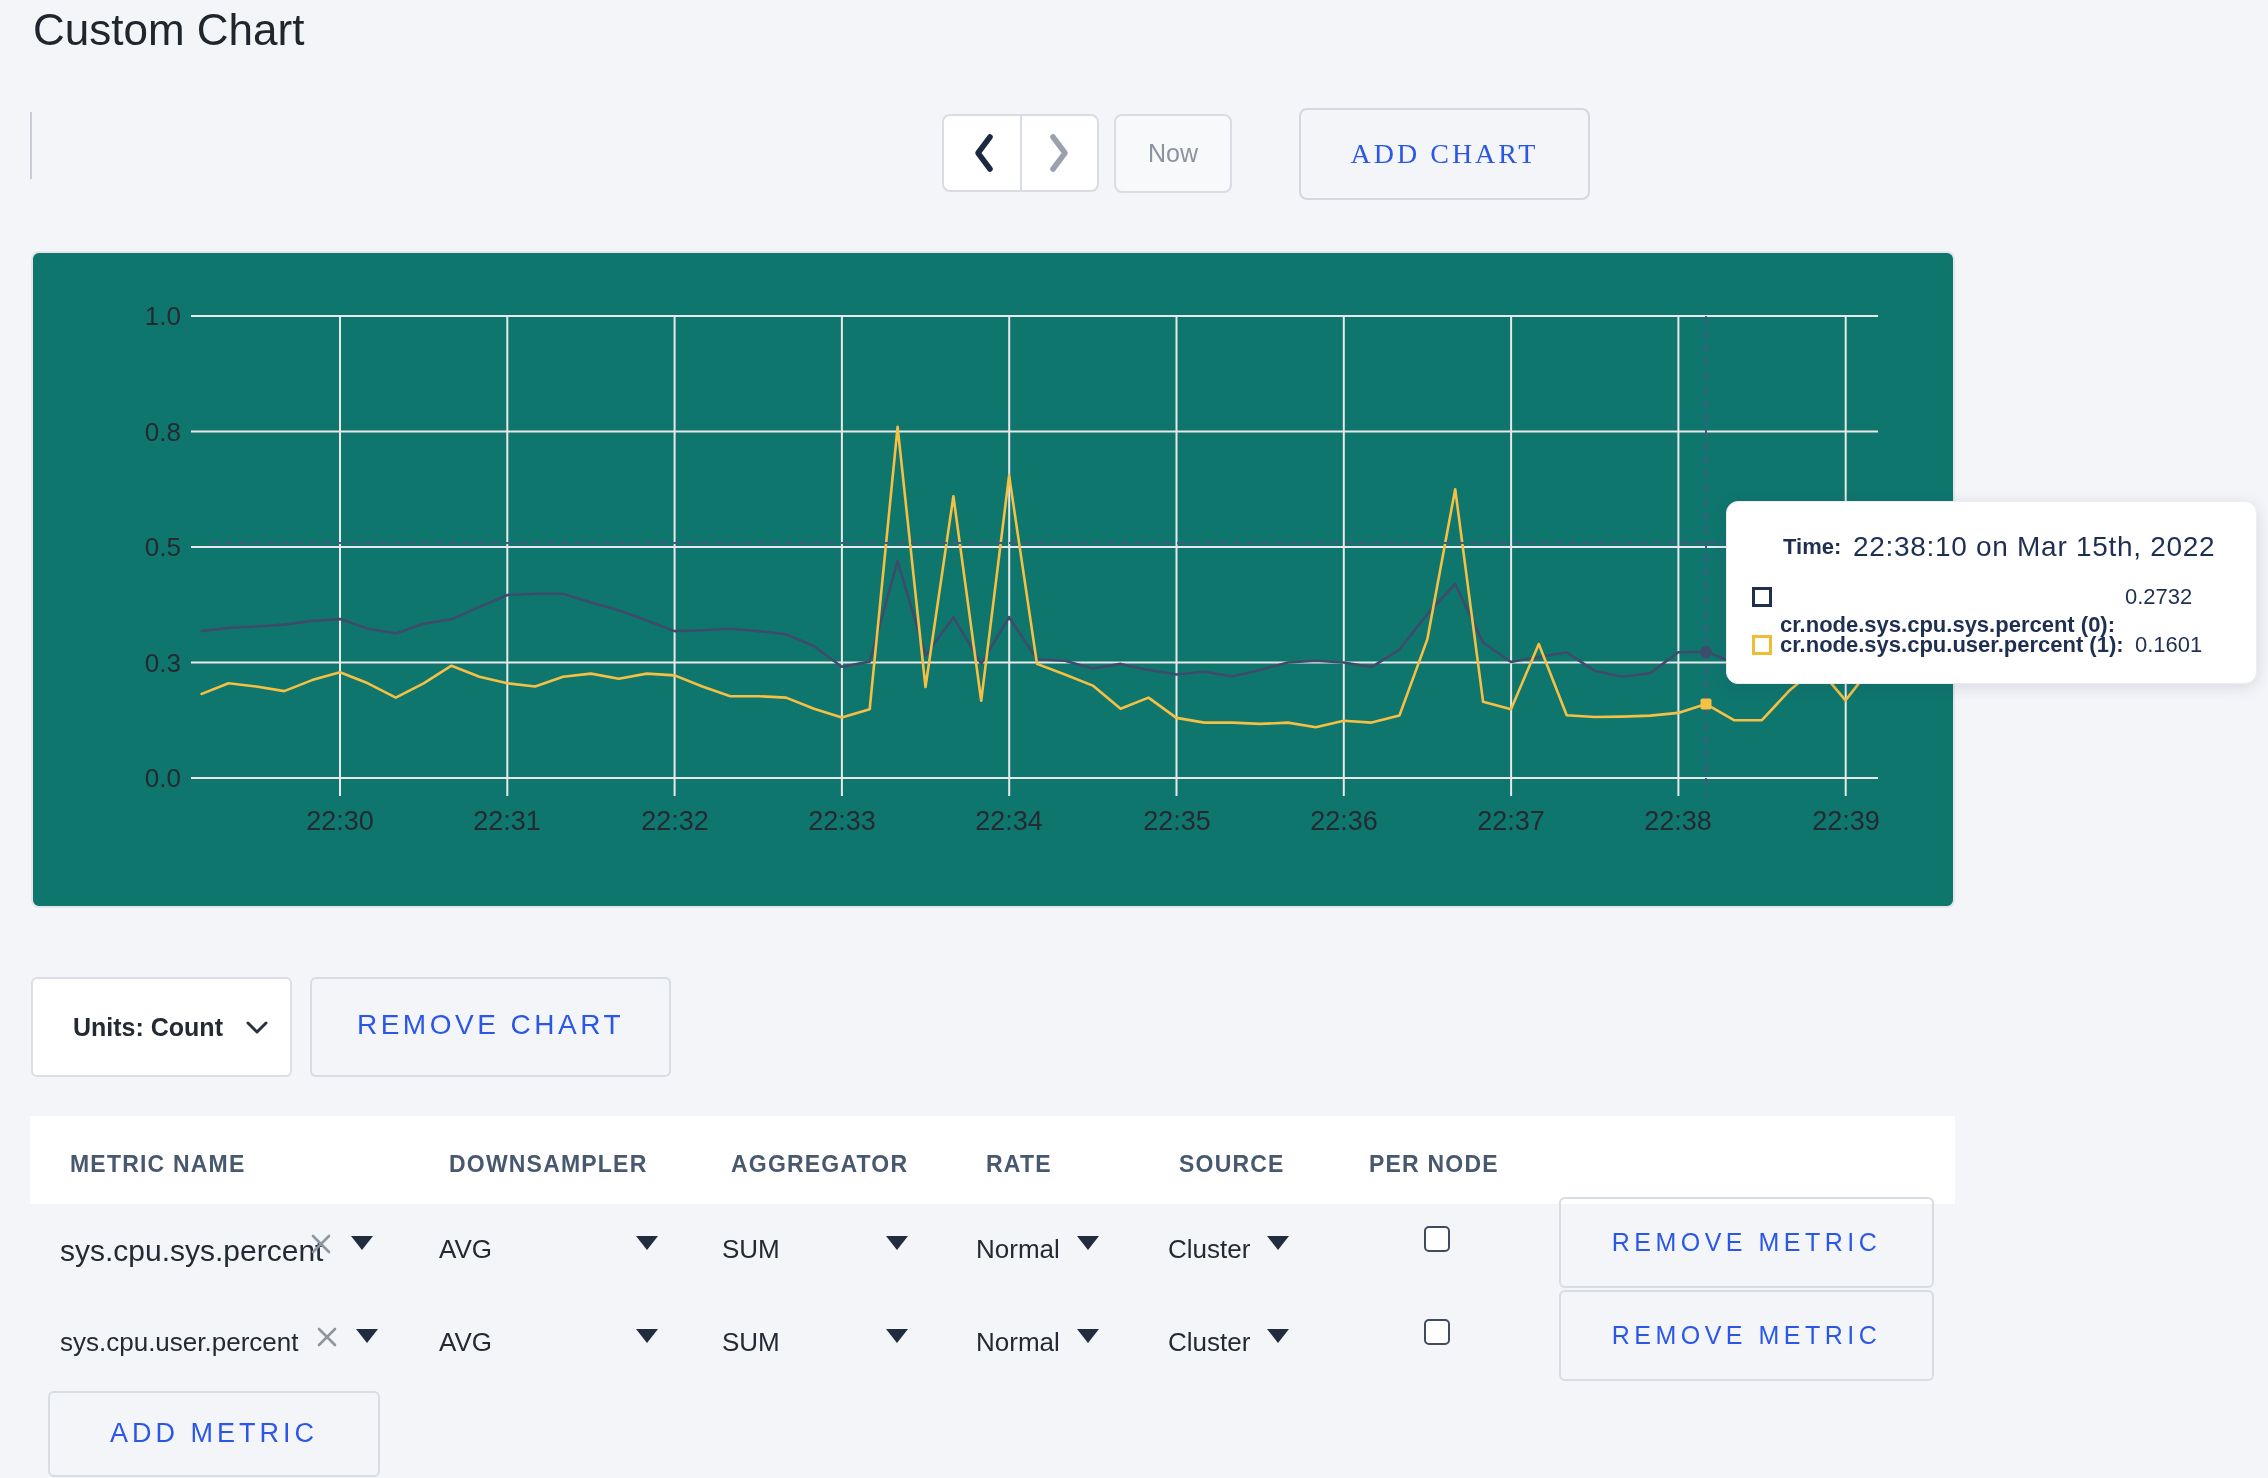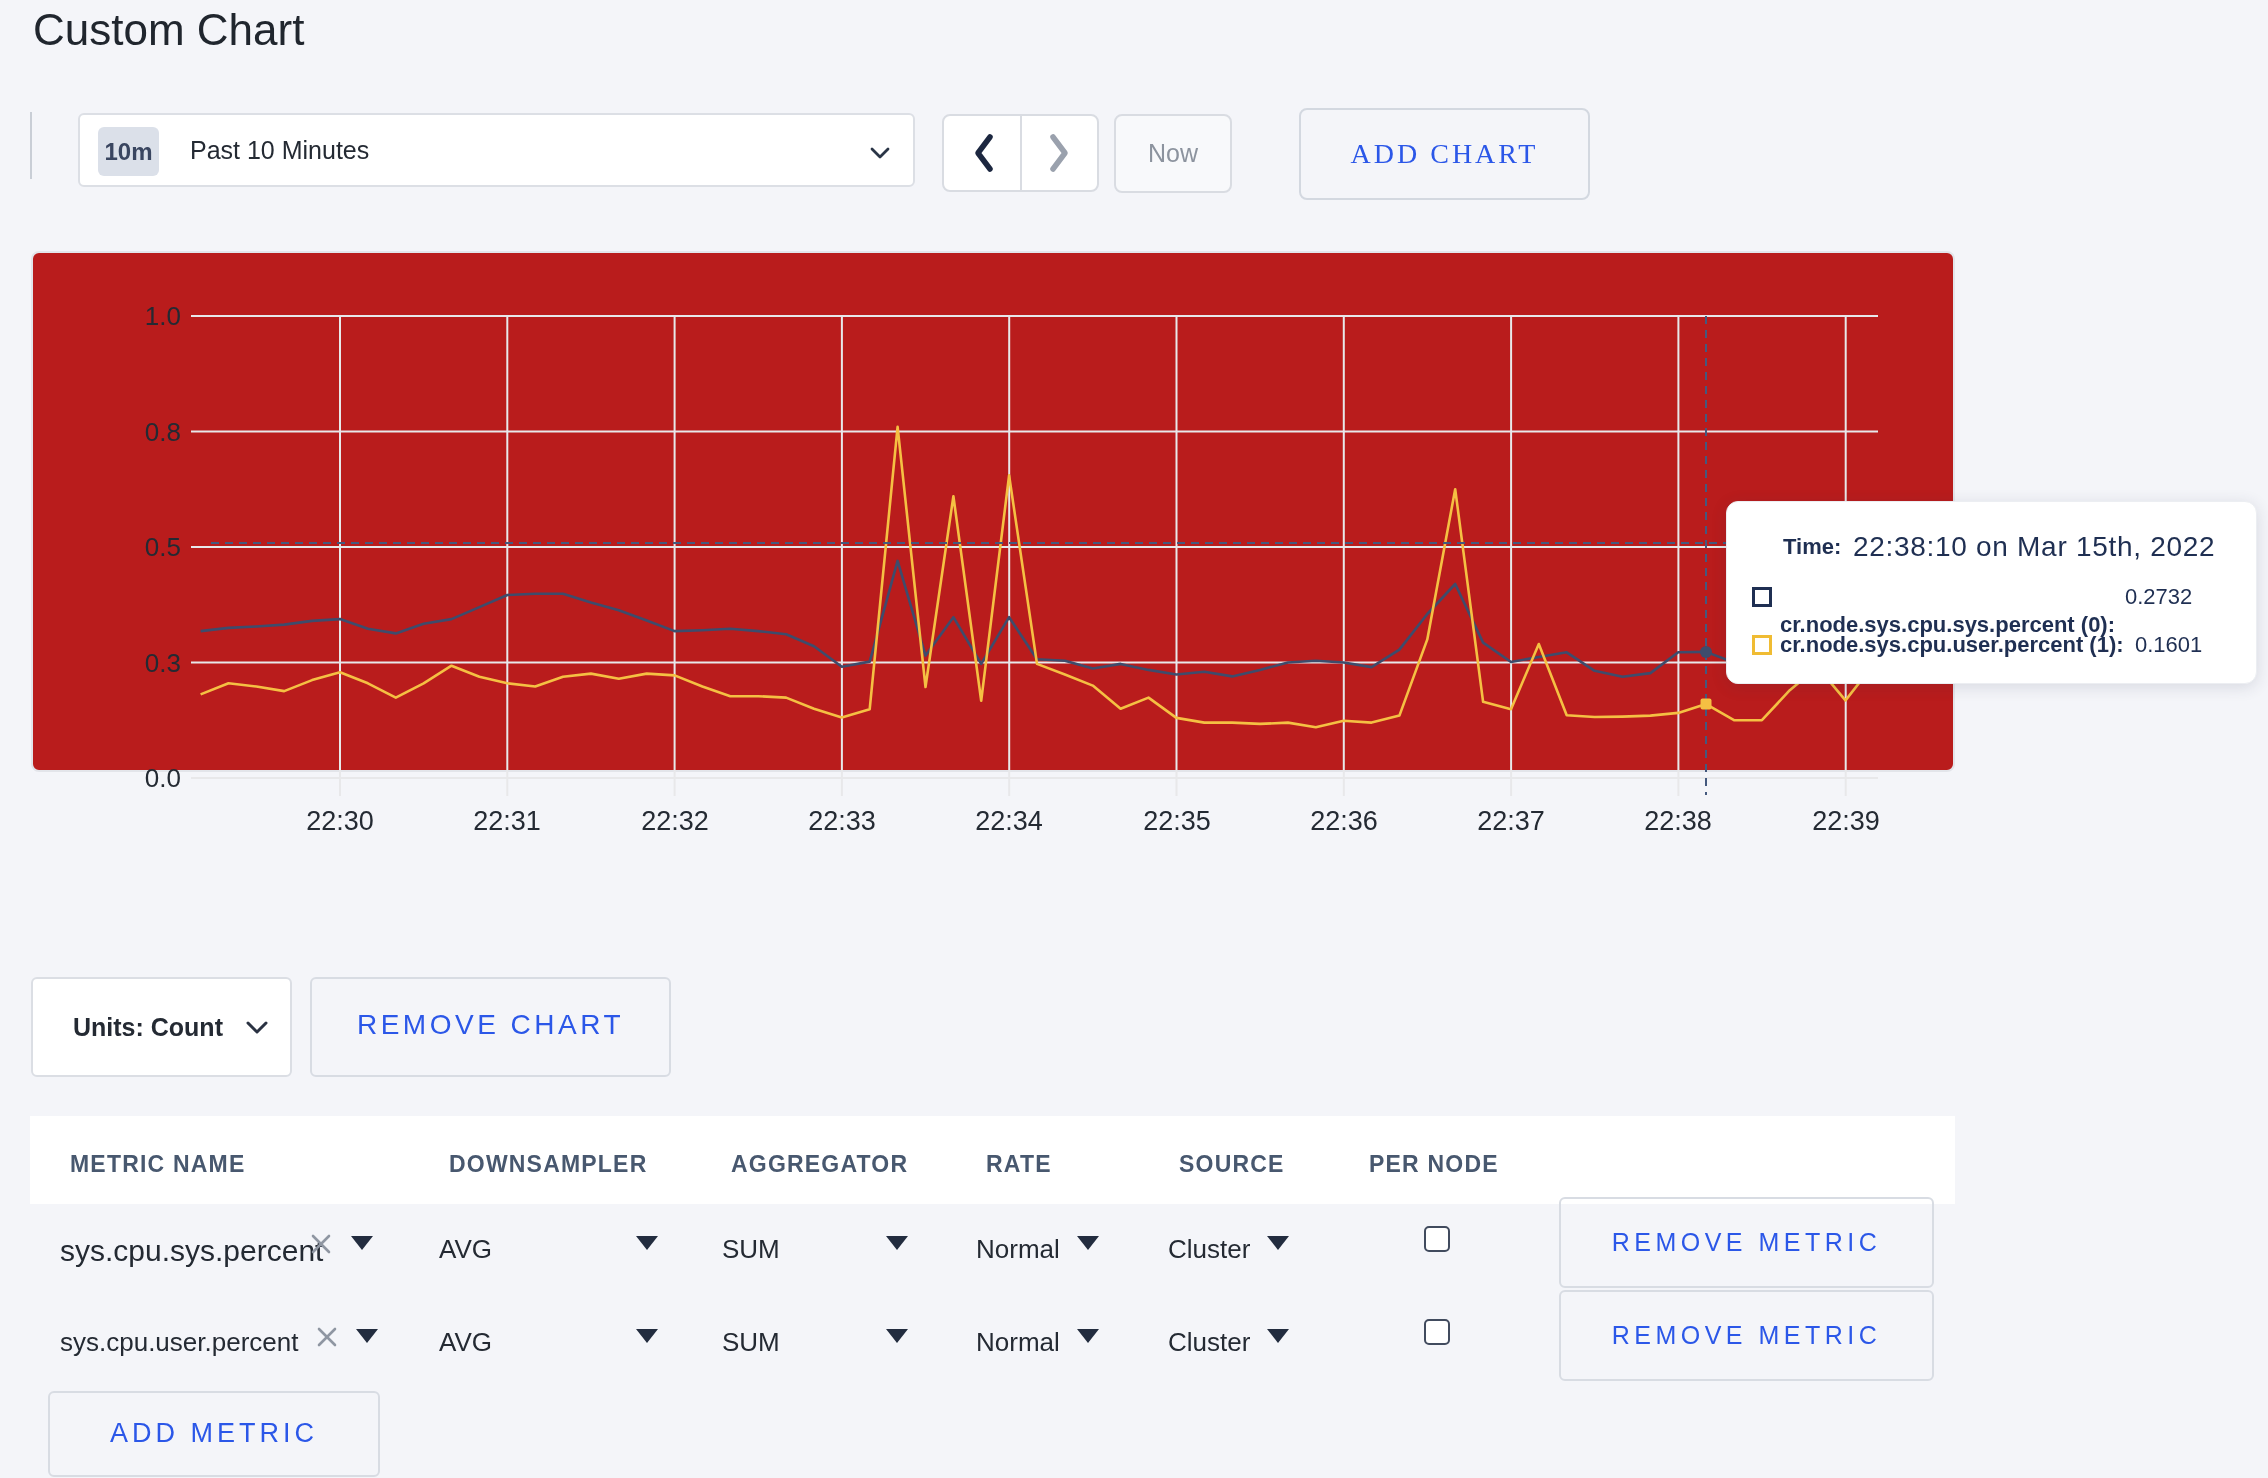--- a/index.html
+++ b/index.html
@@ -8,43 +8,36 @@
   .abs { position:absolute; }
 </style>
 </head>
 <body>
 <div id="page">
 
   <div class="abs" style="left:33px; top:4px; font-size:44px; line-height:52px; color:#20262e;">Custom Chart</div>
 
   <div class="abs" style="left:30px; top:112px; width:2px; height:67px; background:#c9ced6;"></div>
 
-  <div class="abs" style="left:78px; top:113px; width:837px; height:74px; background:#fff; border:2px solid #dcdfe5; border-radius:6px;">
-    <div class="abs" style="left:18px; top:12px; width:61px; height:49px; background:#dbe0e9; border-radius:6px; font-weight:bold; font-size:24px; color:#3a4660; text-align:center; line-height:49px;">10m</div>
-    <div class="abs" style="left:110px; top:0; height:70px; line-height:70px; font-size:25px; color:#242a33;">Past 10 Minutes</div>
-    <svg class="abs" style="left:790px; top:31px;" width="20" height="14" viewBox="0 0 20 14">
-      <polyline points="2,3 10,11 18,3" fill="none" stroke="#2a3547" stroke-width="2.8" stroke-linecap="round" stroke-linejoin="round"></polyline>
-    </svg>
-  </div>
 
   <div class="abs" style="left:942px; top:114px; width:157px; height:78px; background:#fff; border:2px solid #d9dce2; border-radius:8px;">
     <div class="abs" style="left:76px; top:0; width:2px; height:74px; background:#d9dce2;"></div>
     <svg class="abs" style="left:26px; top:17px;" width="26" height="40" viewBox="0 0 26 40">
       <polyline points="20,4 8,20 20,36" fill="none" stroke="#1c2740" stroke-width="5.5" stroke-linecap="round" stroke-linejoin="round"></polyline>
     </svg>
     <svg class="abs" style="left:103px; top:17px;" width="26" height="40" viewBox="0 0 26 40">
       <polyline points="6,4 18,20 6,36" fill="none" stroke="#9aa1ad" stroke-width="5.5" stroke-linecap="round" stroke-linejoin="round"></polyline>
     </svg>
   </div>
 
   <div class="abs" style="left:1114px; top:114px; width:118px; height:79px; background:#f8f9fb; border:2px solid #d9dce2; border-radius:8px; font-size:25px; color:#8c939e; text-align:center; line-height:75px;">Now</div>
 
   <div class="abs" style="left:1299px; top:108px; width:291px; height:92px; border:2px solid #d3d8e0; border-radius:8px; font-size:28px; letter-spacing:3px; color:#2b57e8; text-align:center; line-height:88px; font-weight:500;font-family:Liberation Serif, serif;">ADD CHART</div>
 
-  <div class="abs" style="left:31px; top:251px; width:1924px; height:521px; background:#b91c1c; border:2px solid #e3e5ea; border-radius:8px;">
+  <div class="abs" style="left:31px; top:251px; width:1924px; height:657px; background:#0f766e; border:2px solid #e3e5ea; border-radius:8px;">
     <svg class="abs" style="left:0; top:0;" width="1920" height="653" viewBox="0 0 1920 653">
 
       <g stroke="#e8e8ea" stroke-width="2">
         <line x1="158" y1="63" x2="1845" y2="63"></line>
         <line x1="158" y1="178.5" x2="1845" y2="178.5"></line>
         <line x1="158" y1="294" x2="1845" y2="294"></line>
         <line x1="158" y1="409.5" x2="1845" y2="409.5"></line>
         <line x1="158" y1="525" x2="1845" y2="525"></line>
       </g>
 

